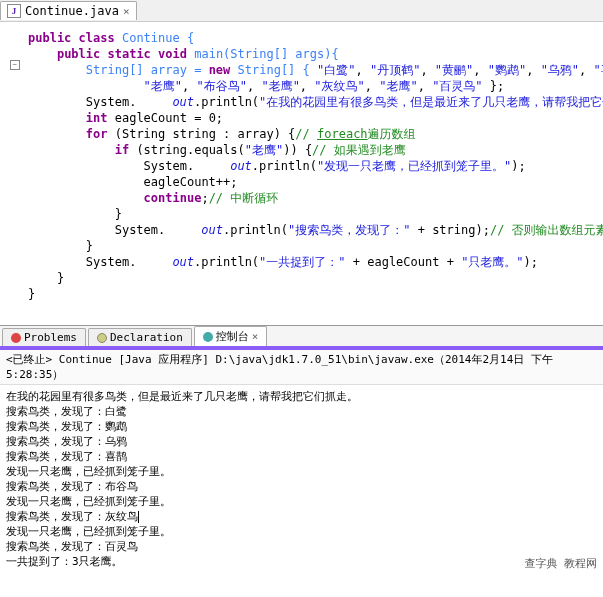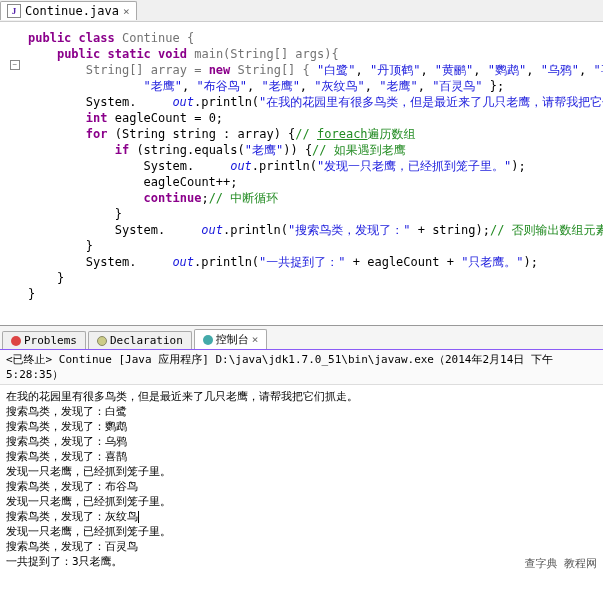--- a/index.html
+++ b/index.html
@@ -5,25 +5,25 @@
 * { margin:0; padding:0; box-sizing:border-box; }
 body { font-family:"Microsoft YaHei",Consolas,monospace; font-size:12px; background:#fff; width:603px; }
 .tab-bar { background:#f0f0f0; border-bottom:1px solid #ccc; display:flex; align-items:center; height:22px; }
 .file-tab { background:#fff; border:1px solid #aaa; border-bottom:none; padding:2px 6px; display:flex; align-items:center; gap:4px; border-radius:2px 2px 0 0; }
 .jicon { width:14px; height:14px; display:inline-flex; align-items:center; justify-content:center; background:#fff; border:1px solid #888; color:#5522aa; font-weight:bold; font-size:9px; font-family:serif; }
 .code-area { background:#fff; padding:8px 0 8px 28px; font-family:Consolas,"Courier New",monospace; font-size:12px; line-height:16px; position:relative; border-bottom:1px solid #999; height:304px; overflow:hidden; }
 .fold { position:absolute; left:10px; top:38px; width:10px; height:10px; border:1px solid #888; background:#fff; color:#666; font-size:8px; line-height:8px; text-align:center; }
 .fold::before { content:"−"; }
 pre { white-space:pre; }
 .kw { color:#8b008b; font-weight:bold; }
-.cls { color:#737373; }
+.cls { color:#3b82f6; }
 .str { color:#1a1adc; }
 .cmt { color:#228b22; }
 .fld { color:#1a1adc; font-style:italic;margin-left:36px; }
-.bottom-tabs { background:#f5f5f5; border-bottom:1px solid #8b5cf6; display:flex; align-items:flex-end; height:24px; padding-left:2px; gap:2px; }
+.bottom-tabs { background:#f5f5f5; border-bottom:4px solid #8b5cf6; display:flex; align-items:flex-end; height:24px; padding-left:2px; gap:2px; }
 .btab { padding:2px 8px; border:1px solid #aaa; border-bottom:none; background:#f0f0f0; display:flex; align-items:center; gap:3px; border-radius:2px 2px 0 0; font-size:11px; }
 .btab.active { background:#fff;justify-content:center; }
 .dot { width:10px; height:10px; border-radius:50%; display:inline-block; }
 .d-red { background:#d44; }
 .d-blue { background:#48a; }
 .d-yellow { background:#cc8; border:1px solid #886; }
 .d-cyan { background:#4aa; }
 .term-line { padding:2px 6px; font-size:11px; border-bottom:1px solid #ddd; background:#fafafa; }
 .console { padding:4px 6px; font-size:11px; line-height:15px; font-family:monospace,"Microsoft YaHei"; position:relative; }
 .cursor { display:inline-block; width:1px; height:12px; background:#000; vertical-align:middle; }

